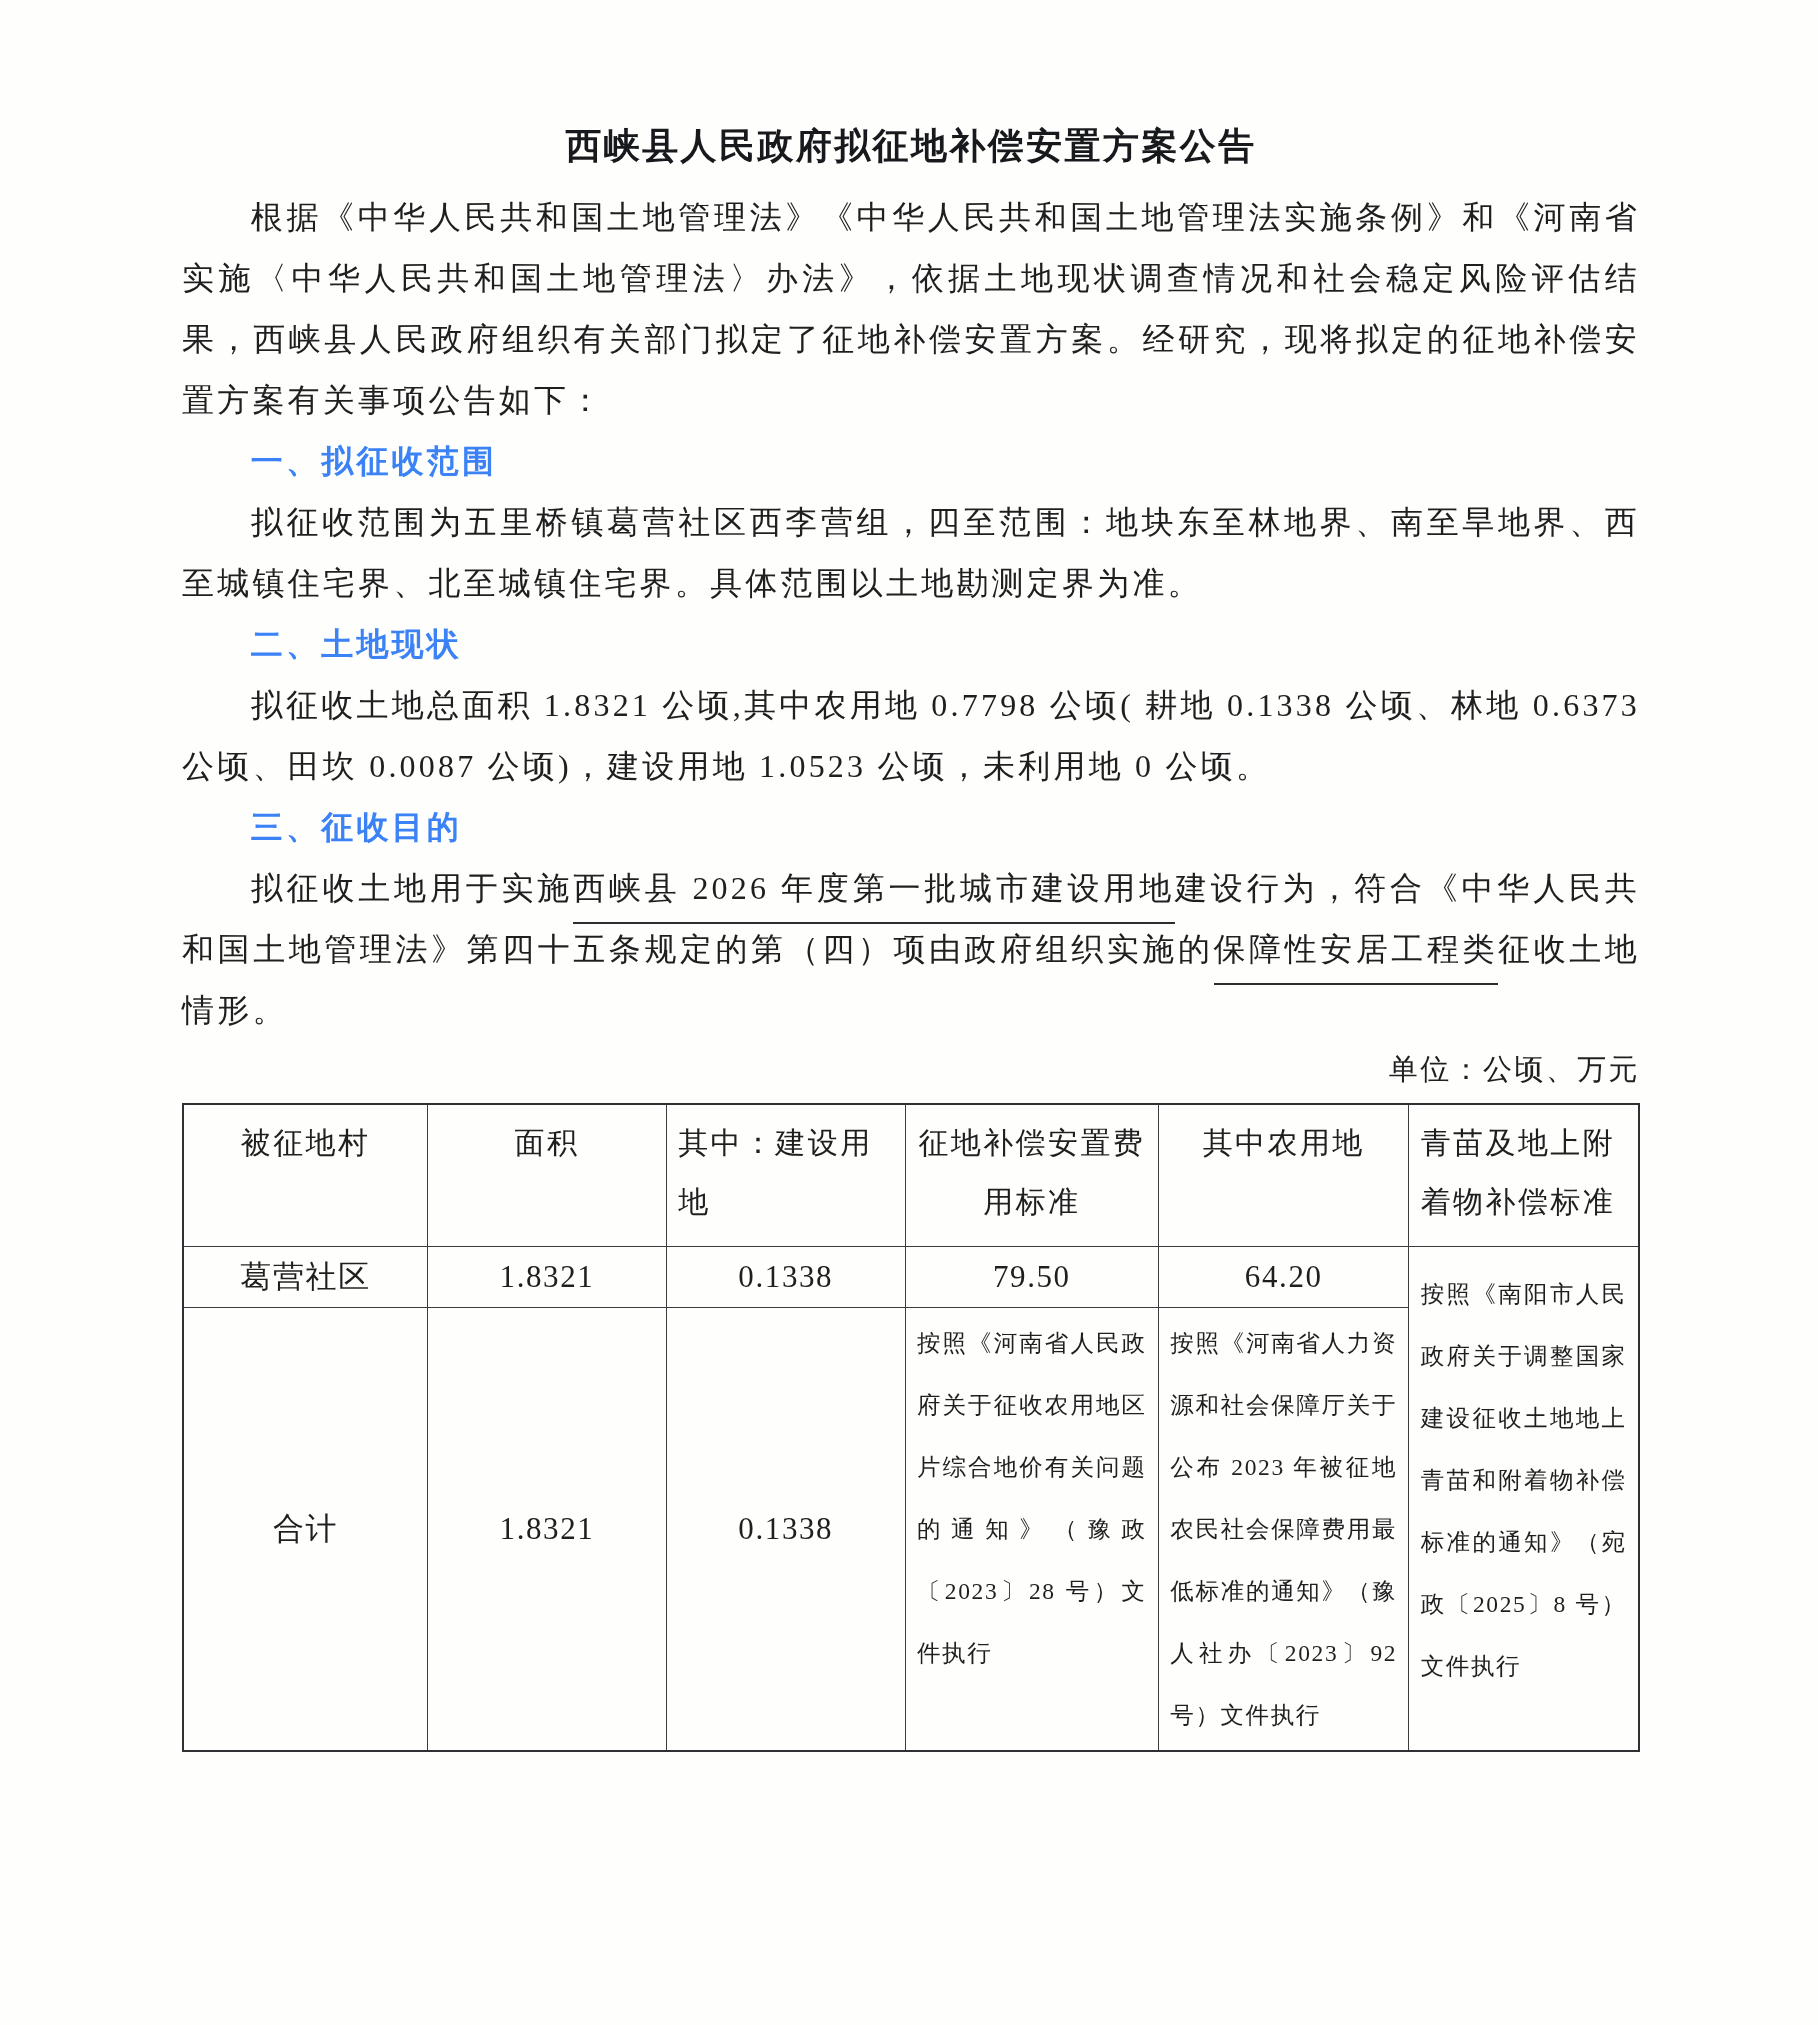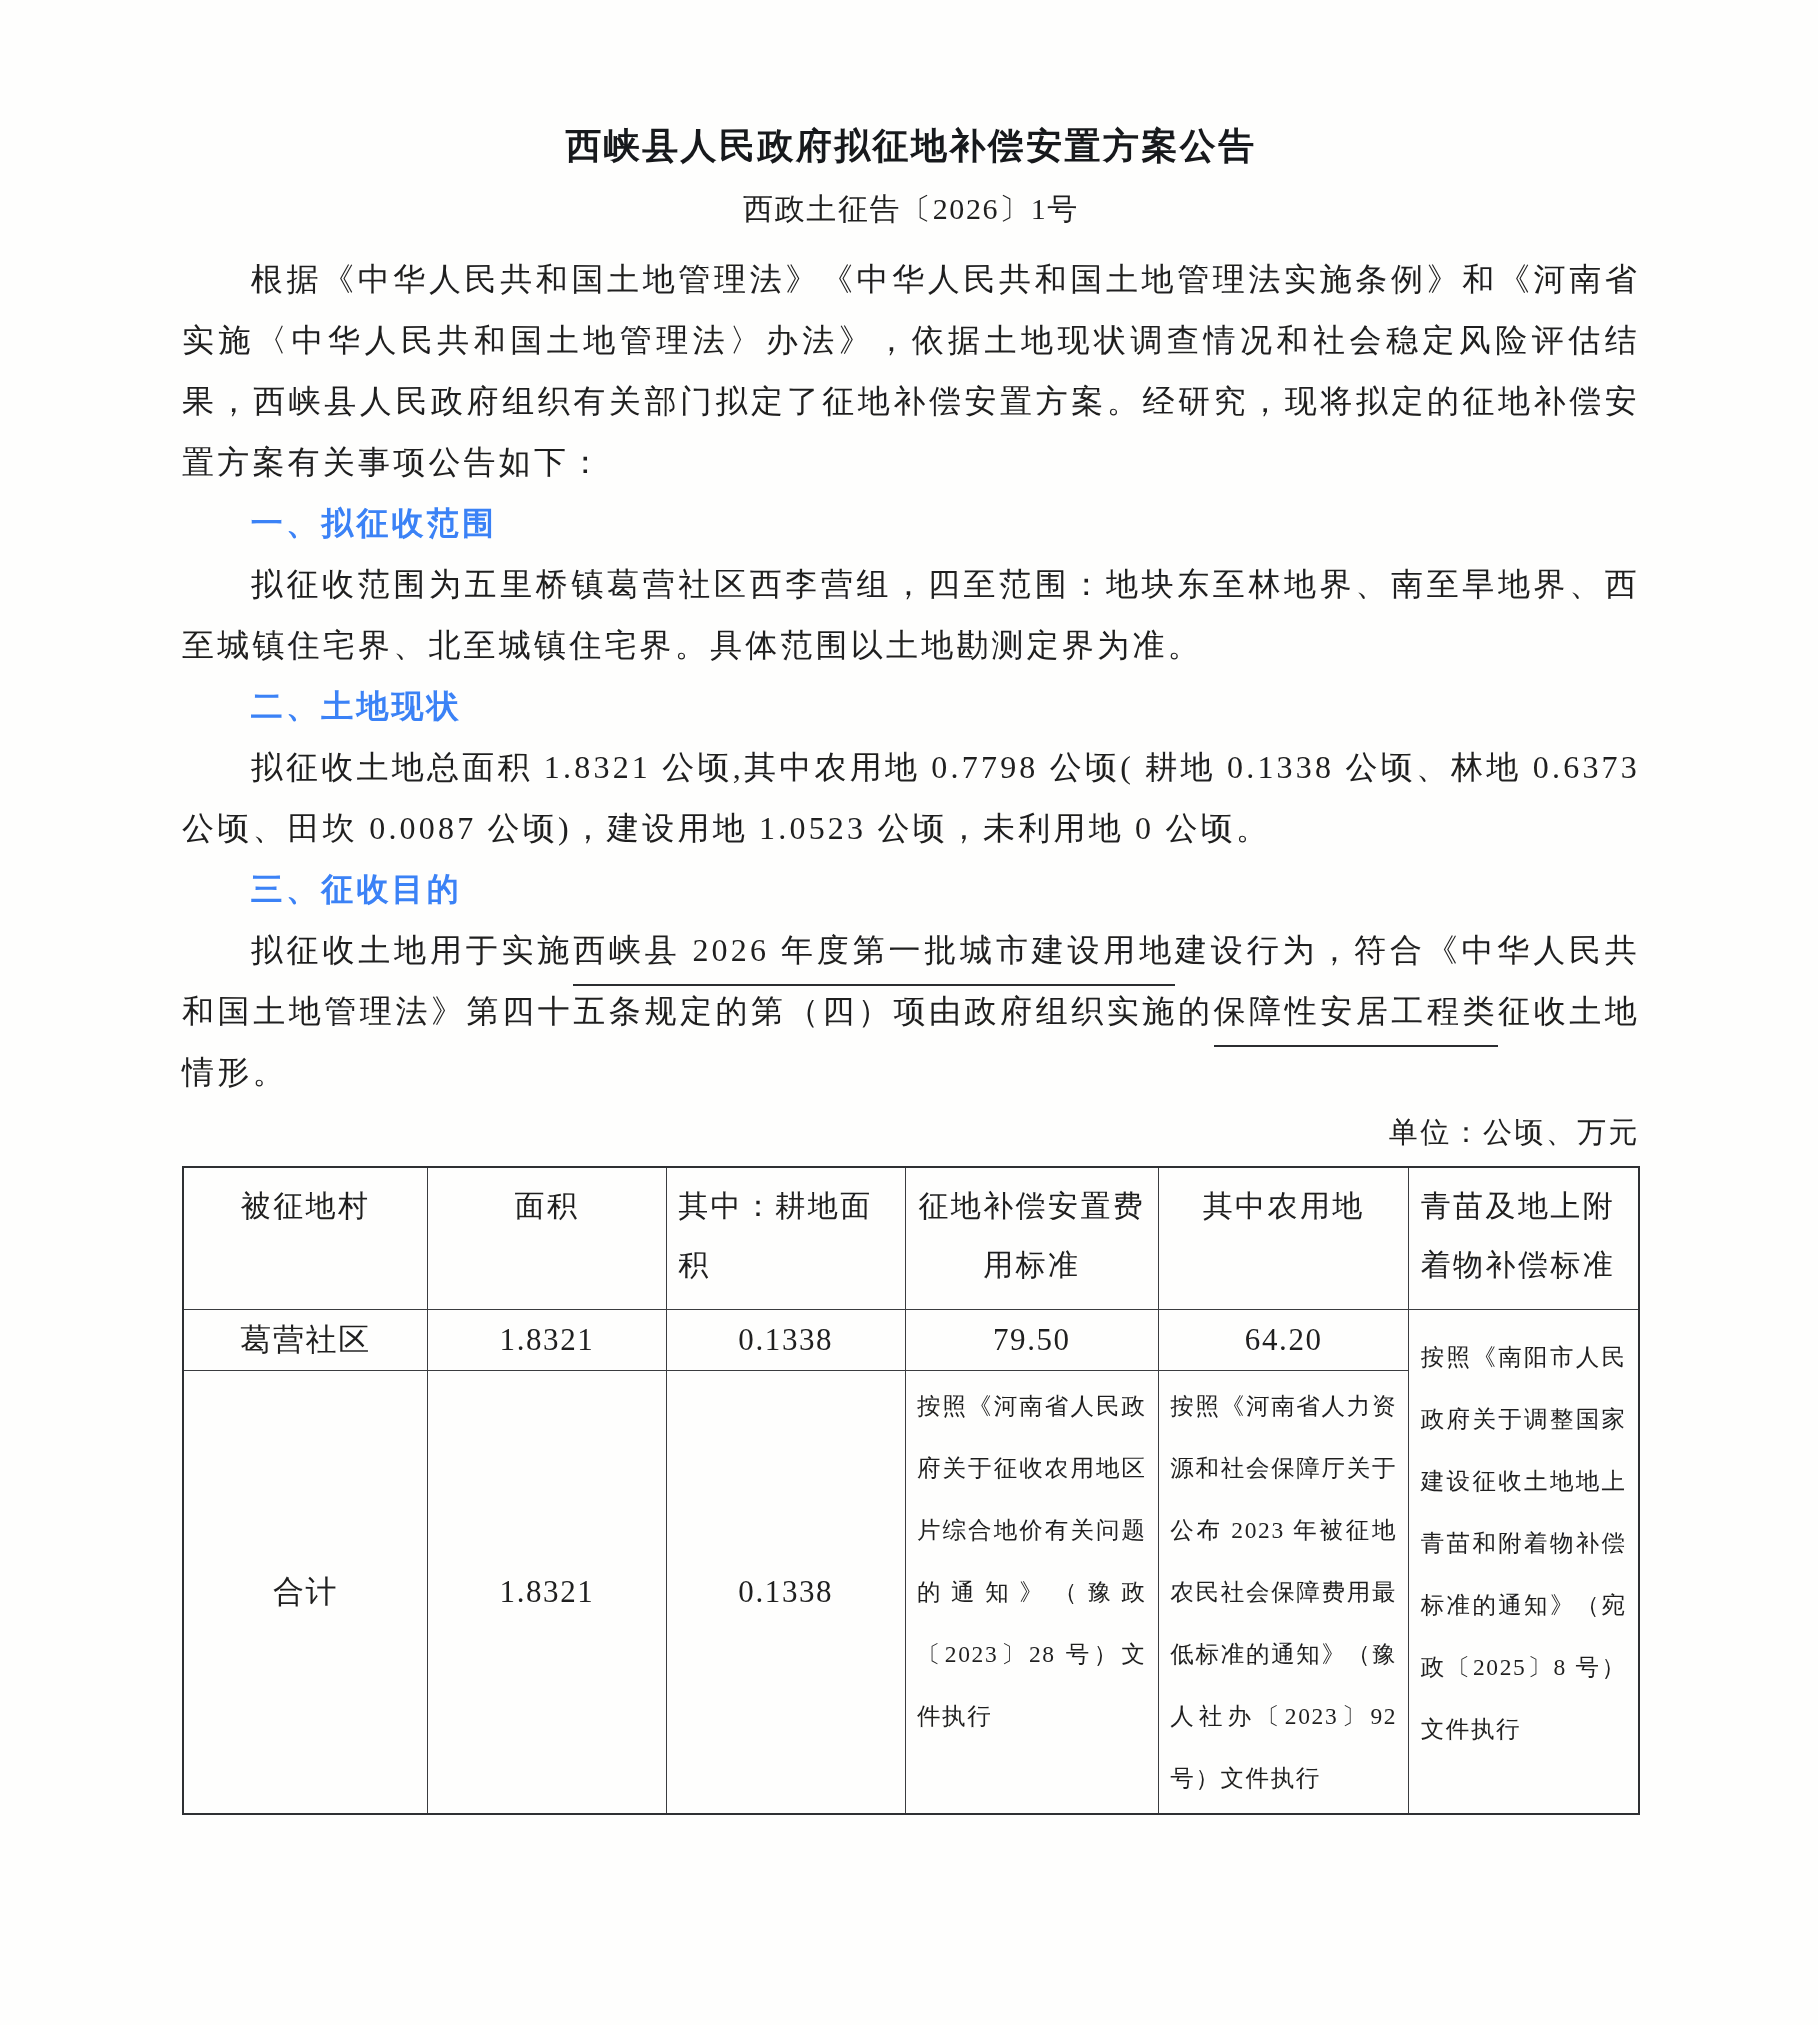--- a/index.html
+++ b/index.html
@@ -106,21 +106,20 @@
   }
   td.note.span2{padding-top:16px;}
 </style>
 </head>
 <body>
 
 <div class="page">
   <div class="content">
 
     <div class="doc-title">西峡县人民政府拟征地补偿安置方案公告</div>
-    <div class="doc-no">西政土征告〔2026〕1号</div>
 
     <p class="para first">根据《中华人民共和国土地管理法》《中华人民共和国土地管理法实施条例》和《河南省实施〈中华人民共和国土地管理法〉办法》，依据土地现状调查情况和社会稳定风险评估结果，西峡县人民政府组织有关部门拟定了征地补偿安置方案。经研究，现将拟定的征地补偿安置方案有关事项公告如下：</p>
 
     <p class="heading">一、拟征收范围</p>
     <p class="para">拟征收范围为五里桥镇葛营社区西李营组，四至范围：地块东至林地界、南至旱地界、西至城镇住宅界、北至城镇住宅界。具体范围以土地勘测定界为准。</p>
 
     <p class="heading">二、土地现状</p>
     <p class="para">拟征收土地总面积 1.8321 公顷,其中农用地 0.7798 公顷( 耕地 0.1338 公顷、林地 0.6373 公顷、田坎 0.0087 公顷)，建设用地 1.0523 公顷，未利用地 0 公顷。</p>
 
     <p class="heading">三、征收目的</p>
@@ -135,21 +134,21 @@
         <col style="width:16.4%">
         <col style="width:16.4%">
         <col style="width:17.4%">
         <col style="width:17.2%">
         <col style="width:15.8%">
       </colgroup>
       <tbody>
           <tr class="hdr">
         <th>被征地村</th>
         <th>面积</th>
-        <th class="left">其中：耕地面积</th>
+        <th class="left">其中：建设用地</th>
         <th>征地补偿安置费用标准</th>
         <th>其中农用地</th>
         <th class="left">青苗及地上附着物补偿标准</th>
       </tr>
       <tr class="r1">
         <td class="val">葛营社区</td>
         <td class="val">1.8321</td>
         <td class="val">0.1338</td>
         <td class="val">79.50</td>
         <td class="val">64.20</td>

